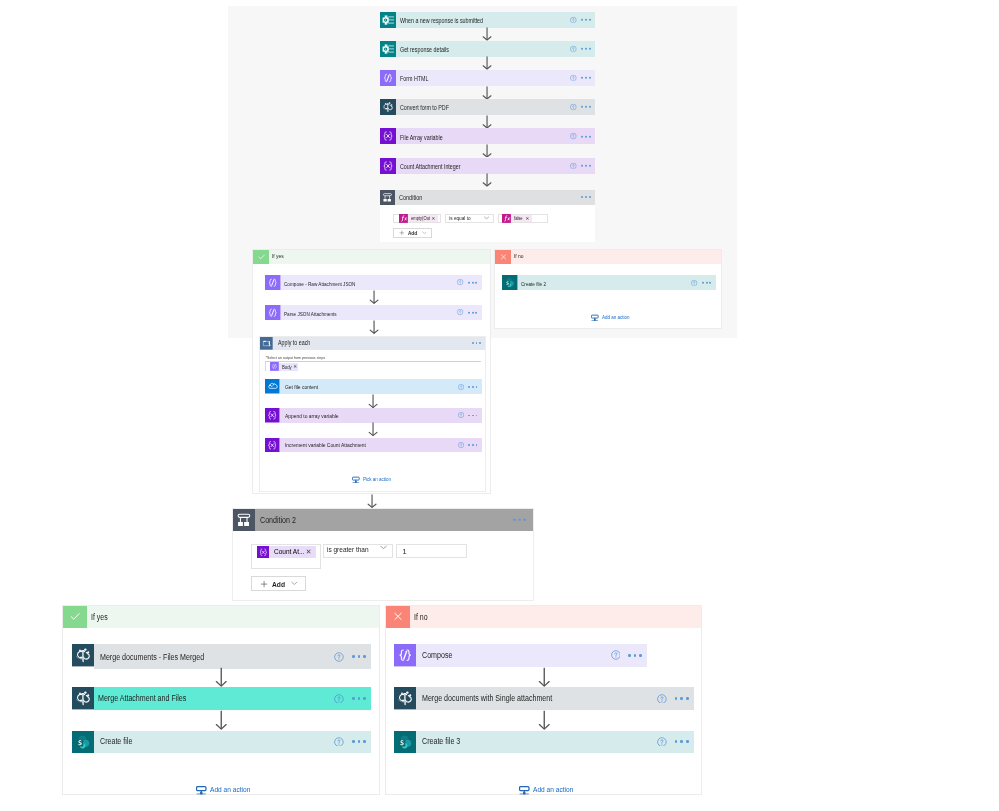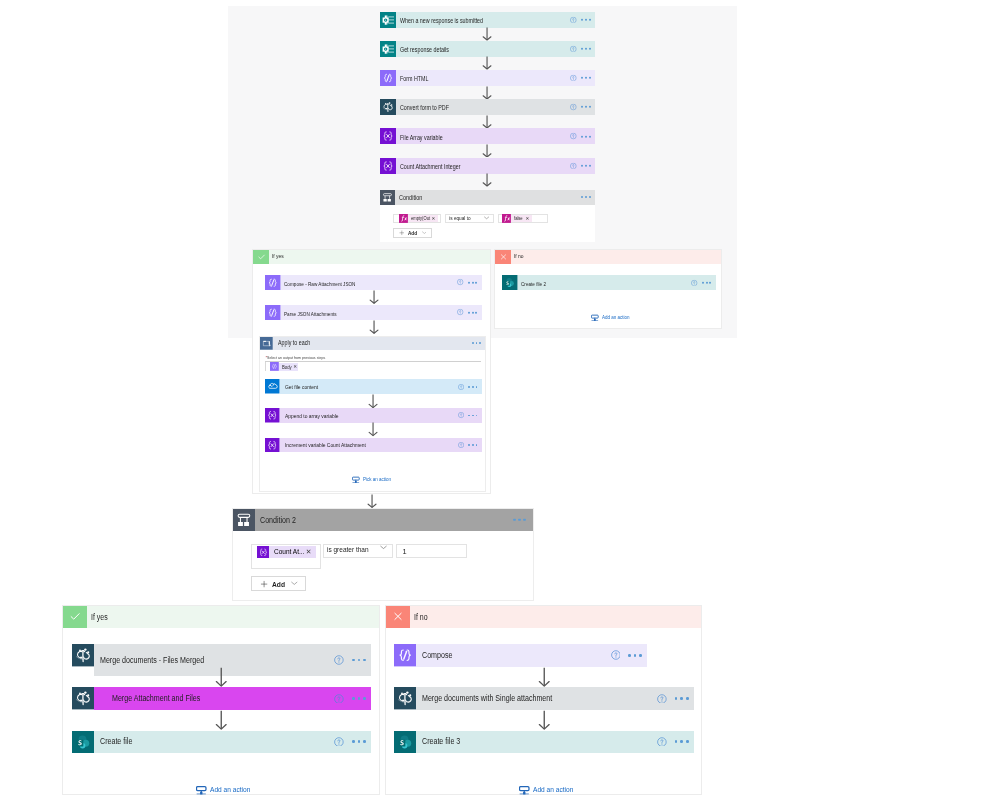--- a/index.html
+++ b/index.html
@@ -695,21 +695,21 @@
         <span class="bico" style="width:23.5px;height:21.5px;background:#fa8577">
           <svg width="16" height="15" viewBox="0 0 24 22">
 <path d="M7.3 6.2 16.7 15.4M16.7 6.2 7.3 15.4" fill="none" stroke="#fff" stroke-width="1.5" stroke-linecap="round"></path>
 </svg>
         </span>
         <span class="btx" style="padding-left:4.7px">
           <span class="blbl" style="font-size:8.4px">If no</span>
         </span>
       </div>
 </div>
-<div class="card" style="left:71.8px;top:644.3px;width:299px;height:32px">
+<div class="card" style="left:71.8px;top:644.3px;width:299px;height:25px">
       <span class="ic" style="width:22.4px;height:22.4px">
         <svg width="22.4" height="22.4" viewBox="0 0 32 32">
 <rect width="32" height="32" fill="#254b5e"></rect>
 <g fill="none" stroke="#fff" stroke-width="1.5" stroke-linecap="round">
 <path d="M14.8 11.2a4.6 4.6 0 1 0 -0.7 8.3"></path>
 <path d="M23.6 14.6a4.2 4.2 0 1 1 -7.2 3.9"></path>
 <path d="M13.6 9.8a3.0 3.0 0 0 1 4.6 1.2"></path>
 <path d="M20.4 12.3a2.6 2.6 0 0 1 2.4 2.1"></path>
 </g>
 <path d="M16.0 9.7c-0.8 3.5-0.5 7.8-0.1 15.4" fill="none" stroke="#fff" stroke-width="1.8" stroke-linecap="round"></path>
@@ -757,21 +757,21 @@
 <path d="M16.0 9.7c-0.8 3.5-0.5 7.8-0.1 15.4" fill="none" stroke="#fff" stroke-width="1.8" stroke-linecap="round"></path>
 <path d="M6.2 18.1c3.0 2.7 6.3 3.7 9.6 3.7s6.6-1.0 9.6-3.7" fill="none" stroke="#fff" stroke-opacity="0.4" stroke-width="1.0" stroke-linecap="round"></path>
 <g fill="#fff">
 <circle cx="11.4" cy="9.3" r="1.3"></circle>
             <circle cx="19.1" cy="8.0" r="1.7"></circle>
 <circle cx="23.2" cy="11.9" r="1.5"></circle>
             <circle cx="13.0" cy="19.2" r="1.3"></circle>
 </g>
 </svg>
       </span>
-      <span class="body" style="background:#d946ef;padding-left:18px">
+      <span class="body" style="background:#5eead4;padding-left:4px">
         <span class="ttl" style="font-size:8.5px;position:relative;top:0px">Merge Attachment and Files</span>
         <span class="rgt" style="right:5px;gap:7.8px">
           <span style="display:block">
             <svg width="9.8" height="9.8" viewBox="0 0 16 16">
 <circle cx="8" cy="8" r="7" fill="none" stroke="#4a8ad4" stroke-width="1.1"></circle>
 <path d="M6.3 6.2c0-1.0.75-1.75 1.8-1.75 1.0 0 1.75.68 1.75 1.6 0 .72-.35 1.15-1.0 1.6-.62.43-.8.75-.8 1.3v.35" fill="none" stroke="#4a8ad4" stroke-width="1.1" stroke-linecap="round"></path>
 <circle cx="8.05" cy="11.2" r="0.85" fill="#4a8ad4"></circle>
 </svg>
           </span>
           <span class="dots" style="gap:3px">

